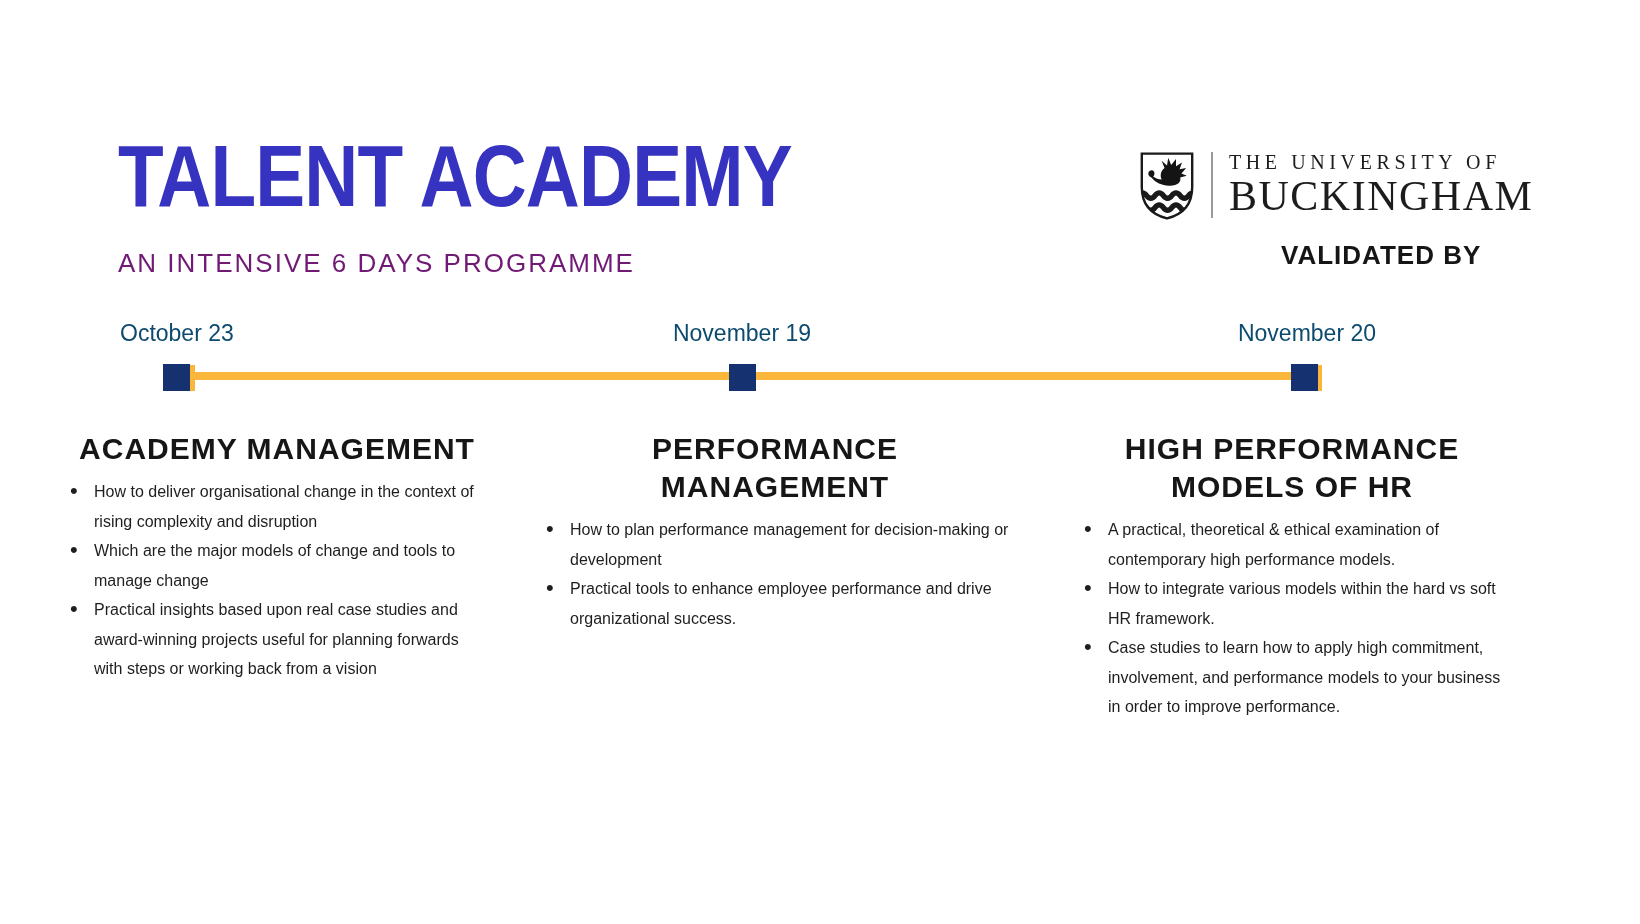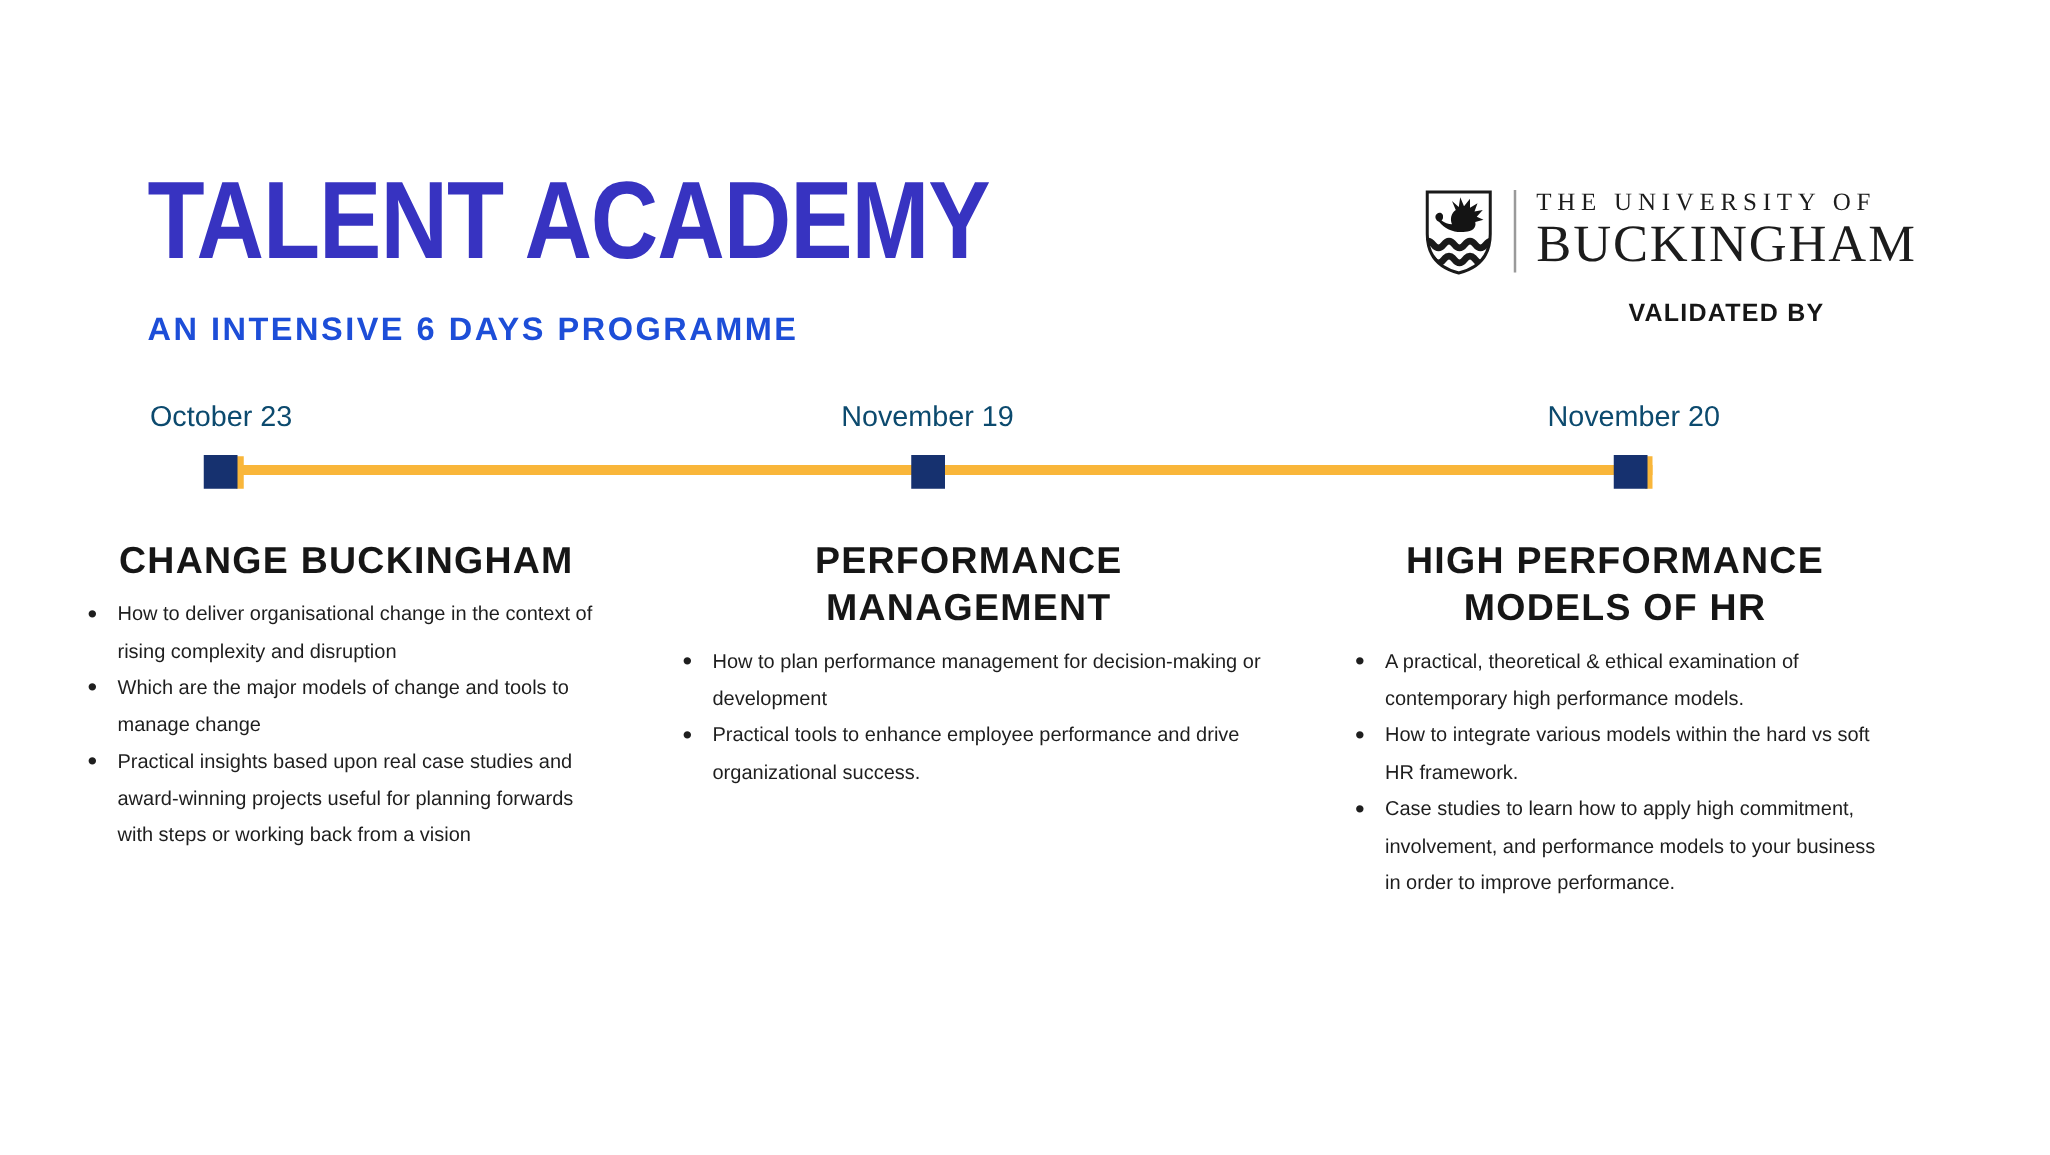--- a/index.html
+++ b/index.html
@@ -15,39 +15,39 @@
 
   
   .title{
     position:absolute;left:118px;top:132px;
     font-size:88px;font-weight:700;line-height:1;
     letter-spacing:-1px;color:var(--title-blue);
     transform:scaleX(0.85);transform-origin:left center;white-space:nowrap;
   }
   .subtitle{
     position:absolute;left:118px;top:248px;
-    font-size:26px;font-weight:700;letter-spacing:2px;color:#1d4ed8;white-space:nowrap;
+    font-size:26px;font-weight:400;letter-spacing:2px;color:#701a75;white-space:nowrap;
   }
 
   
   .logo{position:absolute;left:1137px;top:150px;display:flex;align-items:flex-start;}
   .crest{width:60px;height:72px;flex:0 0 auto;}
   .logo-divider{width:2px;height:66px;background:#9a9a9a;margin:2px 16px 0 14px;}
   .logo-text{display:flex;flex-direction:column;}
   .uni-prefix{
     font-family:"Liberation Serif", serif;font-size:20px;font-weight:400;
     letter-spacing:4.6px;color:#1c1c1c;white-space:nowrap;line-height:24px;
   }
   .uni-name{
     font-family:"Liberation Serif", serif;font-size:42px;font-weight:500;
     letter-spacing:1.5px;color:#1c1c1c;white-space:nowrap;line-height:44px;
   }
   .validated{
     margin-top:22px;text-align:center;
-    font-size:20px;font-weight:700;letter-spacing:1px;color:#161616;
+    font-size:26px;font-weight:700;letter-spacing:1px;color:#161616;
   }
 
   
   .timeline{position:absolute;left:0;top:0;width:1640px;height:410px;}
   .tl-label{position:absolute;top:320px;font-size:23px;color:#0c4a6e;white-space:nowrap;}
   .tl-label.l0{left:120px;}
   .tl-label.l1{left:742px;transform:translateX(-50%);}
   .tl-label.l2{left:1307px;transform:translateX(-50%);}
   .tl-line{position:absolute;left:166px;top:372px;width:1156px;height:8px;background:var(--line-yellow);}
   .tl-tick{position:absolute;top:365px;width:6px;height:26px;background:var(--line-yellow);}
@@ -115,21 +115,21 @@
     <div class="tl-label l2">November 20</div>
     <div class="tl-line"></div>
     <div class="tl-tick t0"></div>
     <div class="tl-tick t2"></div>
     <div class="tl-marker m0"></div>
     <div class="tl-marker m1"></div>
     <div class="tl-marker m2"></div>
   </div>
 
   <section class="col c0">
-    <h2>CHANGE BUCKINGHAM</h2>
+    <h2>ACADEMY MANAGEMENT</h2>
     <ul>
       <li>How to deliver organisational change in the context of rising complexity and disruption</li>
       <li>Which are the major models of change and tools to manage change</li>
       <li>Practical insights based upon real case studies and award-winning projects useful for planning forwards with steps or working back from a vision</li>
     </ul>
   </section>
 
   <section class="col c1">
     <h2>PERFORMANCE MANAGEMENT</h2>
     <ul>

